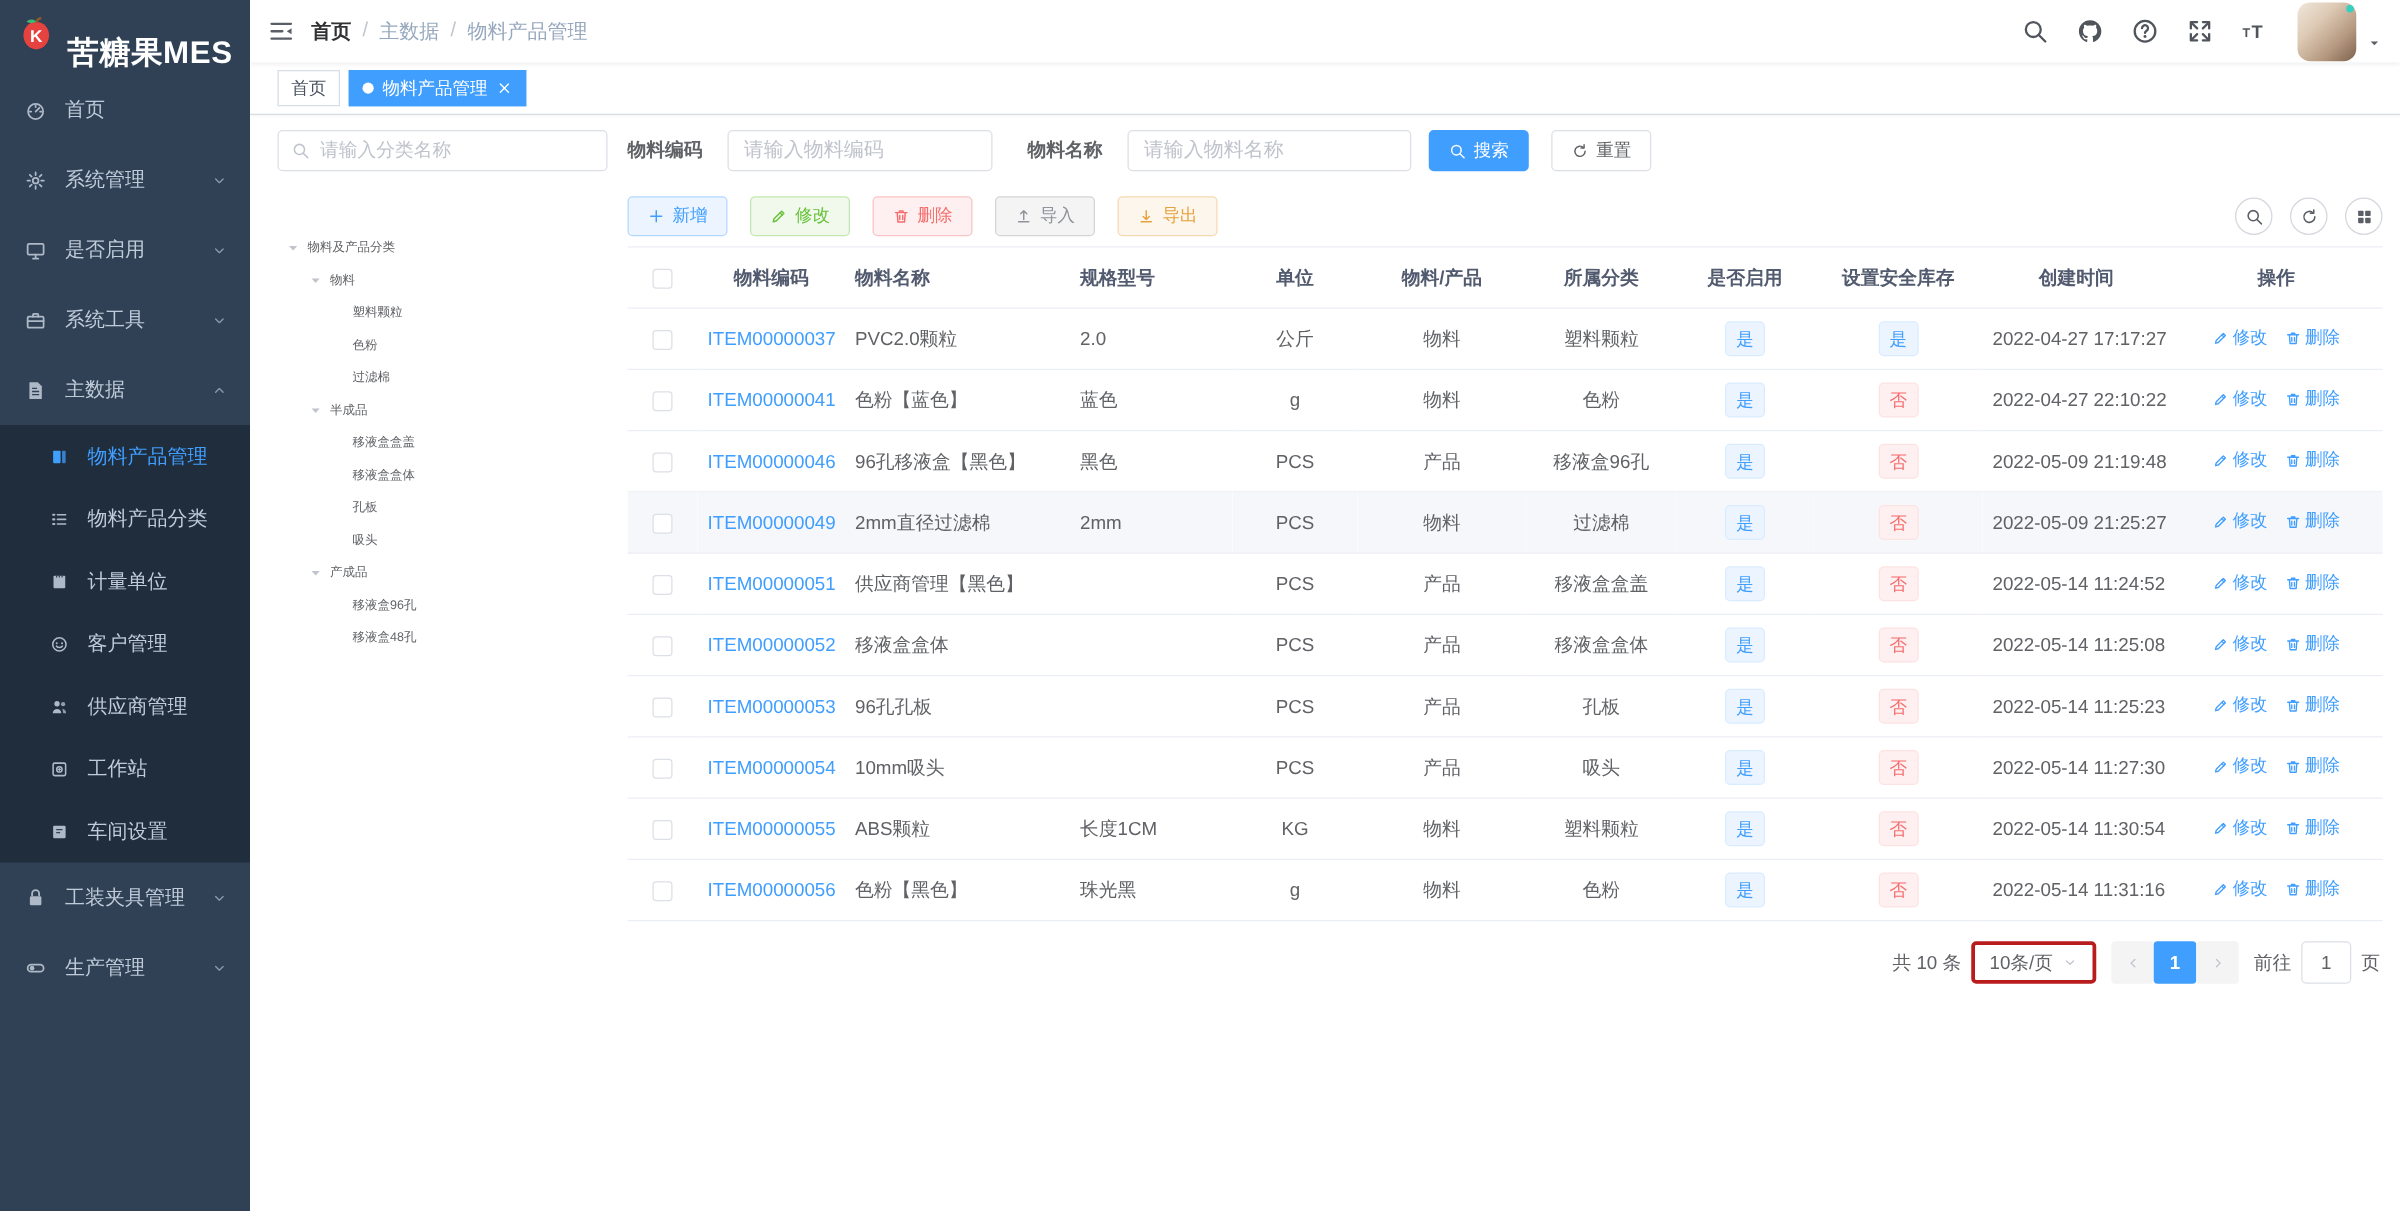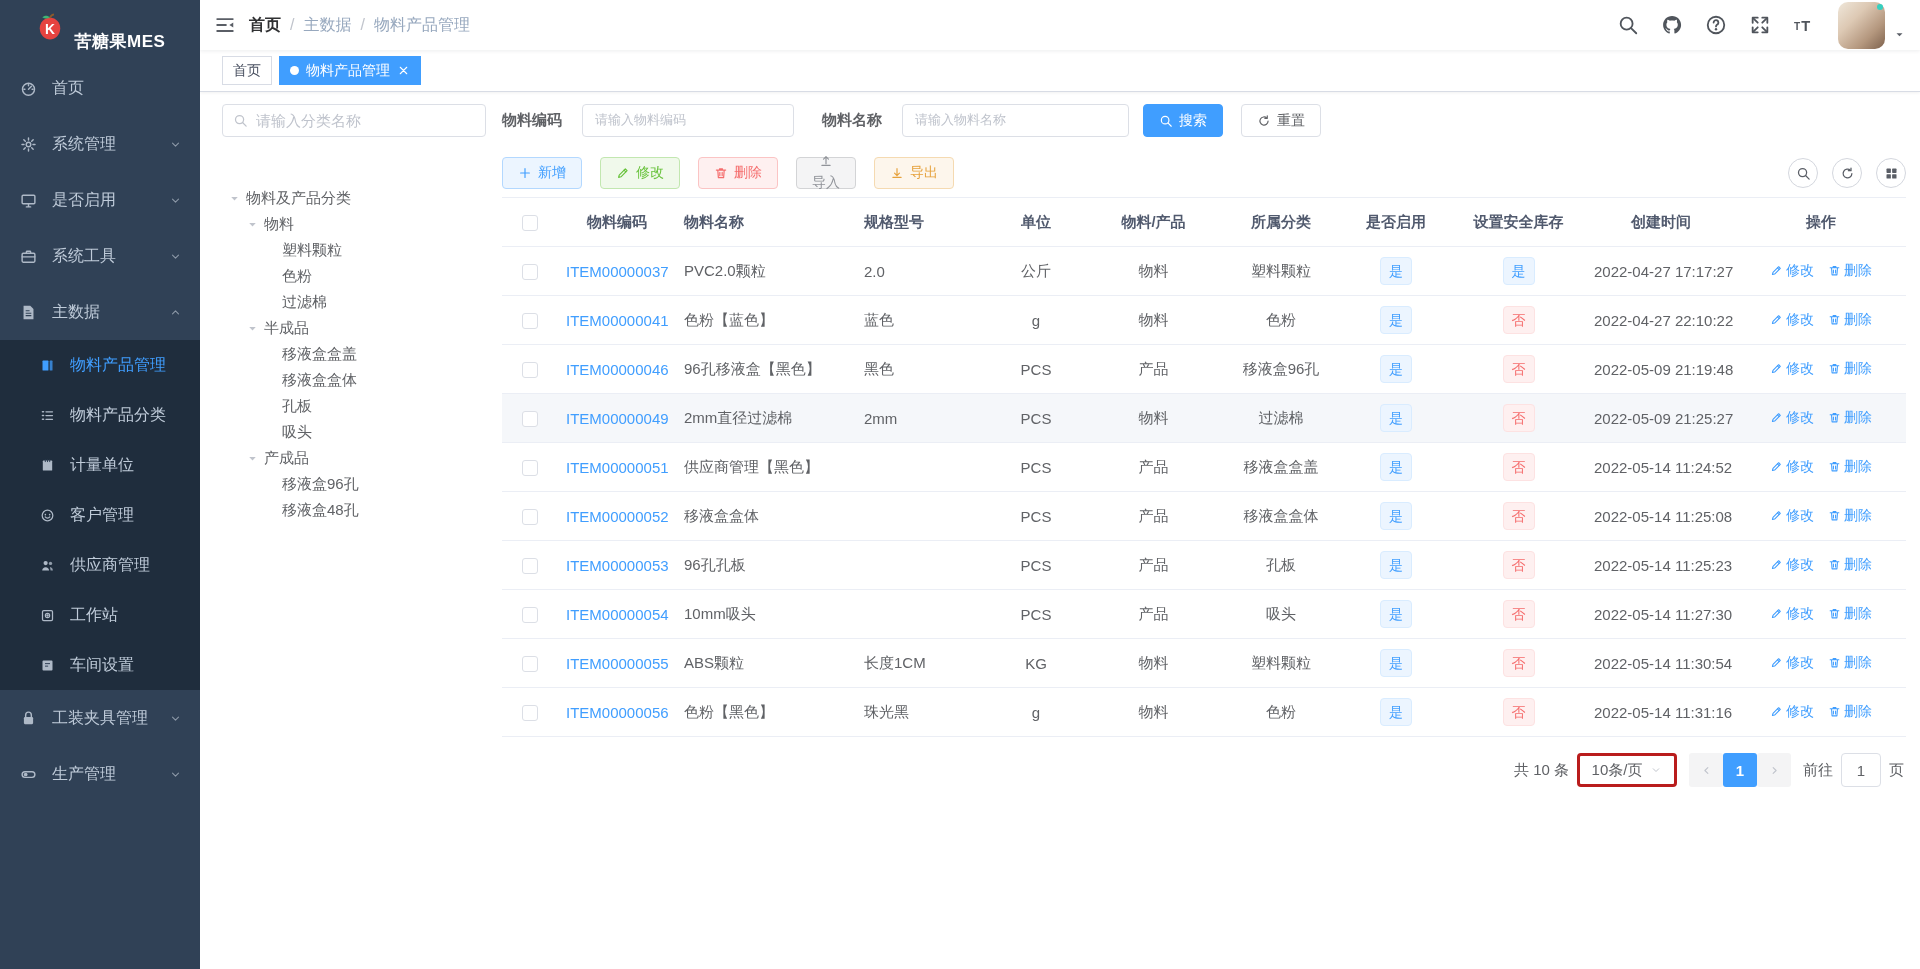--- a/index.html
+++ b/index.html
@@ -6,21 +6,21 @@
   html,body { width:1920px; height:969px; overflow:hidden; background:#fff;
     font-family:"Liberation Sans","DejaVu Sans",sans-serif; color:#606266; }
 
   .icon { display:inline-flex; align-items:center; justify-content:center; flex:none; }
   .icon svg { width:100%; height:100%; }
 
   
   .sidebar { position:fixed; left:0; top:0; bottom:0; width:200px; background:#304156; z-index:20; }
   .logo { height:54px; display:flex; align-items:center; justify-content:center; gap:10px; }
   .logo .icon { width:30px; height:30px; }
-  .logo-title { color:#fff; font-weight:bold; font-size:17px; letter-spacing:.5px;margin-top:28px; }
+  .logo-title { color:#fff; font-weight:bold; font-size:25px; letter-spacing:.5px;margin-top:28px; }
   .menu { margin-top:6px; }
   .menu-item { height:56px; display:flex; align-items:center; padding:0 18px 0 20px; cursor:pointer;
     color:#bfcbd9; font-size:16px; }
   .menu-item .mi-icon { width:17px; height:17px; margin-right:15px; color:#aeb9c7; }
   .menu-item .label { flex:1; white-space:nowrap; }
   .menu-item .chev { width:13px; height:13px; color:#8d99a8; }
   .submenu { background:#1f2d3d; }
   .submenu .menu-item { height:50px; padding-left:40px; }
   .submenu .menu-item .mi-icon { width:15px; height:15px; }
   .submenu .menu-item.active { color:#409eff; }
@@ -57,42 +57,42 @@
   .right-col { flex:1; margin-left:16px; min-width:0; }
 
   .cat-search { height:33px; border:1px solid #dcdfe6; border-radius:4px; display:flex; align-items:center;
     padding:0 10px; background:#fff; }
   .cat-search .icon { width:15px; height:15px; color:#c0c4cc; margin-right:8px; }
   .cat-search input { border:0; outline:0; flex:1; font-size:15px; color:#606266;
     font-family:"Liberation Sans","DejaVu Sans",sans-serif; }
   input::placeholder { color:#bfc3cc; }
 
   .tree { margin-top:48px; }
-  .tree-node { height:26px; display:flex; align-items:center; font-size:15px; color:#606266; cursor:pointer; white-space:nowrap; }
+  .tree-node { height:26px; display:flex; align-items:center; font-size:10px; color:#606266; cursor:pointer; white-space:nowrap; }
   .tree-node .caret { width:13px; height:13px; color:#c0c4cc; margin-right:5px; }
   .tree-node.lvl1 { padding-left:6px; }
   .tree-node.lvl2 { padding-left:24px; }
   .tree-node.lvl3 { padding-left:60px; }
 
   .filter-row { display:flex; align-items:center; height:33px; }
   .filter-label { font-size:15px; font-weight:bold; color:#606266; white-space:nowrap; }
   .f-input { height:33px; border:1px solid #dcdfe6; border-radius:4px; background:#fff; display:flex; align-items:center; padding:0 12px; }
-  .f-input input { border:0; outline:0; width:100%; font-size:13px; color:#15803d;
-    font-family:Liberation Mono, monospace; }
+  .f-input input { border:0; outline:0; width:100%; font-size:16px; color:#15803d;
+    font-family:Liberation Sans, sans-serif; }
   .btn { display:inline-flex; align-items:center; justify-content:center; gap:6px; height:33px; padding:0 15px;
     border-radius:4px; font-size:14px; cursor:pointer; border:1px solid #dcdfe6; background:#fff; color:#606266; white-space:nowrap; }
   .btn .icon { width:14px; height:14px; }
   .btn-primary { background:#409eff; border-color:#409eff; color:#fff; }
 
   .toolbar-row { display:flex; align-items:center; margin-top:20px; }
   .toolbar-row .btn { height:32px; margin-right:18px; }
   .btn-plain-primary { background:#ecf5ff; border-color:#b3d8ff; color:#409eff; }
   .btn-plain-success { background:#f0f9eb; border-color:#c2e7b0; color:#67c23a; }
   .btn-plain-danger  { background:#fef0f0; border-color:#fbc4c4; color:#f56c6c; }
-  .btn-plain-info    { background:#f4f4f5; border-color:#d3d4d6; color:#909399;flex-direction:column; }
+  .btn-plain-info    { background:#f4f4f5; border-color:#d3d4d6; color:#909399; }
   .btn-plain-warning { background:#fdf6ec; border-color:#f5dab1; color:#e6a23c; }
   .mini-btns { margin-left:auto; display:flex; gap:14px; }
   .mini-btn { width:30px; height:30px; border-radius:50%; border:1px solid #d4d7de; background:#fff;
     display:flex; align-items:center; justify-content:center; cursor:pointer; color:#5a5e66; }
   .mini-btn .icon { width:15px; height:15px; }
 
   table.data { width:100%; border-collapse:collapse; table-layout:fixed; margin-top:8px; border-top:1px solid #ebeef5; }
   th,td { height:49px; border-bottom:1px solid #ebeef5; font-size:15px; text-align:center; padding:0 8px;
     overflow:hidden; white-space:nowrap; }
   th { color:#515a6e; font-weight:bold; }

